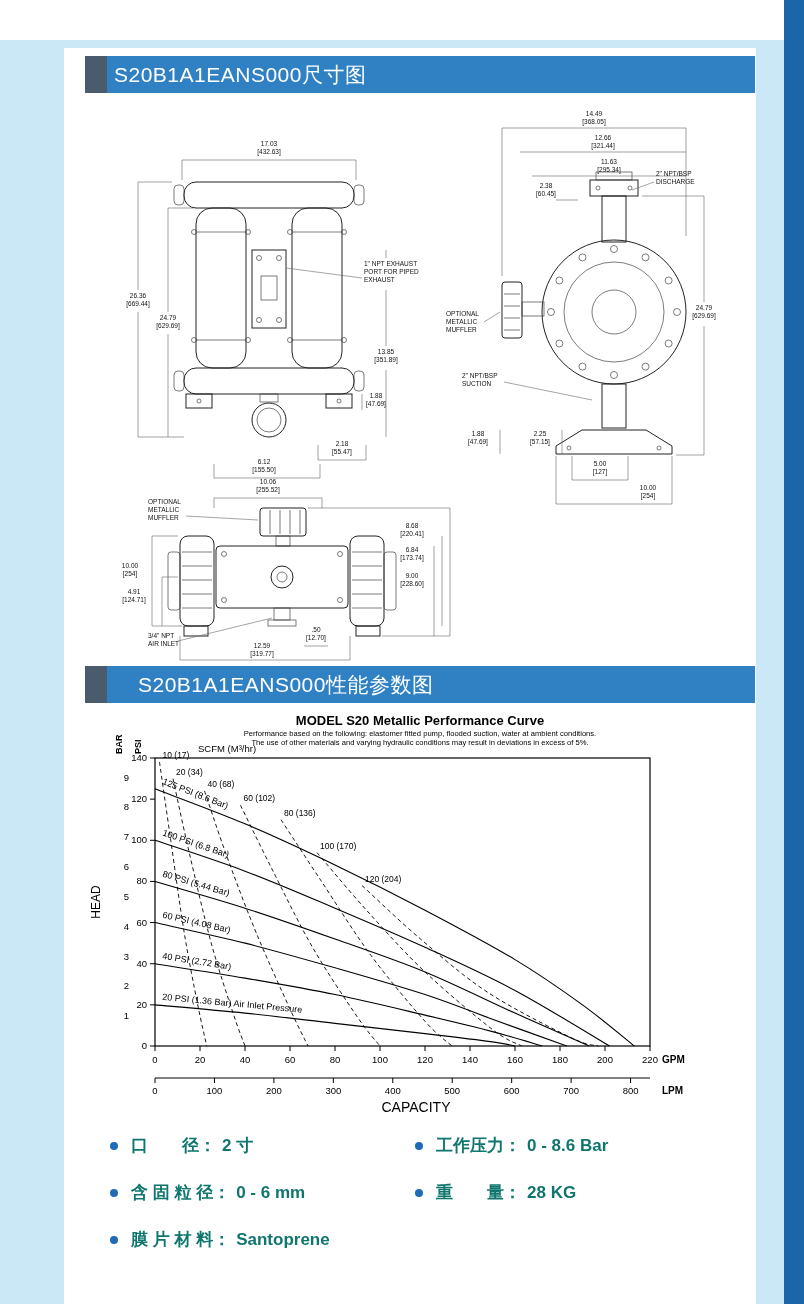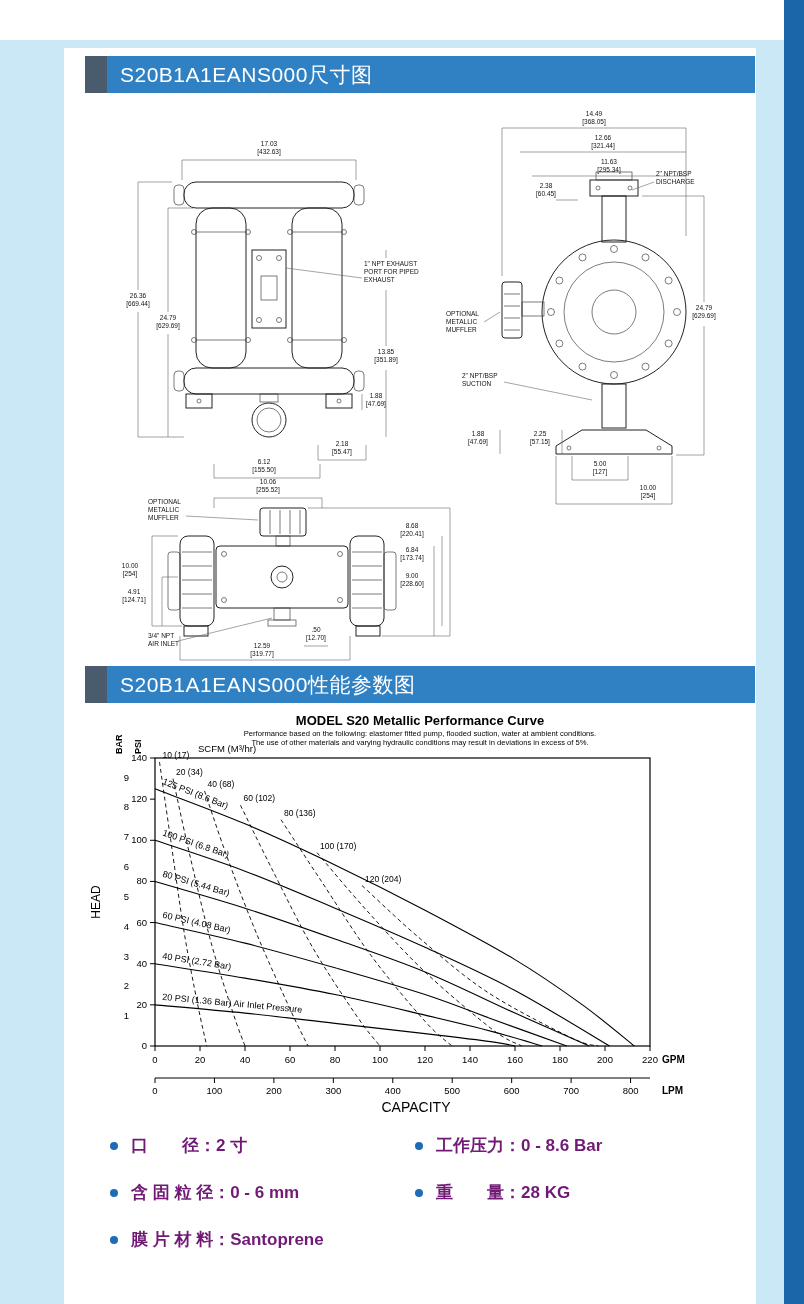--- a/index.html
+++ b/index.html
@@ -6,39 +6,39 @@
   body {
     width:804px; height:1304px; position:relative; overflow:hidden;
     background:#ffffff; font-family:"Liberation Sans", sans-serif;
   }
   .blue-bg { position:absolute; left:0; top:40px; width:784px; height:1264px; background:#cbe8f6; }
   .right-bar { position:absolute; left:784px; top:0; width:20px; height:1304px; background:#1b66a9; }
   .card { position:absolute; left:64px; top:48px; width:692px; height:1256px; background:#ffffff; overflow:hidden; }
 
   .section-header { position:absolute; left:21px; width:670px; height:37px; background:#2f81c4; display:flex; align-items:center; }
   .header-block { width:22px; height:37px; background:#4a5b6d; flex:none; }
-  .header-text { color:#ffffff; font-size:21px; font-weight:500; padding-left:13px; letter-spacing:0.5px; white-space:nowrap; }
+  .header-text { color:#ffffff; font-size:21px; font-weight:500; padding-left:7px; letter-spacing:0.5px; white-space:nowrap; }
 
   svg text { font-family:"Liberation Sans", sans-serif; }
   .drawings { position:absolute; left:0; top:52px; }
   .dim { font-size:6.5px; fill:#111; }
   .ol  { fill:none; stroke:#222; stroke-width:1; }
   .ol2 { fill:none; stroke:#444; stroke-width:0.7; }
   .dl  { stroke:#666; stroke-width:0.6; fill:none; }
 
   #perf-chart { position:absolute; left:0; top:660px; }
 
   .specs {
     position:absolute; left:46px; top:1074px; width:610px;
     display:grid; grid-template-columns:305px 1fr; grid-auto-rows:47px;
   }
   .spec-item { display:flex; align-items:center; }
   .bullet { width:8px; height:8px; border-radius:50%; background:#1e6cb5; margin-right:13px; flex:none; }
-  .spec-label, .spec-value { font-size:17px; font-weight:700; color:#701a75; white-space:nowrap; }
-  .spec-value { margin-left:0; }
+  .spec-label, .spec-value { font-size:17px; font-weight:700; color:#0f766e; white-space:nowrap; }
+  .spec-value { margin-left:6px; }
 </style>
 </head>
 <body>
 
 <div class="blue-bg"></div>
 <div class="right-bar"></div>
 
 <div class="card">
 
   <div class="section-header" style="top:8px;">
@@ -317,21 +317,21 @@
       <text class="dim" text-anchor="middle">
         <tspan x="198" y="548">12.59</tspan><tspan x="198" y="556">[319.77]</tspan>
       </text>
       <text class="dim">
         <tspan x="84" y="538">3/4" NPT</tspan>
         <tspan x="84" y="546">AIR INLET</tspan>
       </text>
     </g>
   </svg>
 
-  <div class="section-header" style="top:618px;">
+  <div class="section-header" style="top:618px;gap:24px;">
     <span class="header-block"></span>
     <span class="header-text">S20B1A1EANS000性能参数图</span>
   </div>
 
   <svg id="perf-chart" width="692" height="410" viewBox="0 0 692 410">
       <text x="356" y="17" text-anchor="middle" font-size="13" font-weight="bold">MODEL S20 Metallic Performance Curve</text>
       <text x="356" y="28" text-anchor="middle" font-size="7.6">Performance based on the following: elastomer fitted pump, flooded suction, water at ambient conditions.</text>
       <text x="356" y="37" text-anchor="middle" font-size="7.6">The use of other materials and varying hydraulic conditions may result in deviations in excess of 5%.</text>
       <text x="134" y="44" font-size="9.5">SCFM (M³/hr)</text>
       <rect x="91" y="50" width="495" height="288" fill="none" stroke="#000" stroke-width="1.2"></rect>

